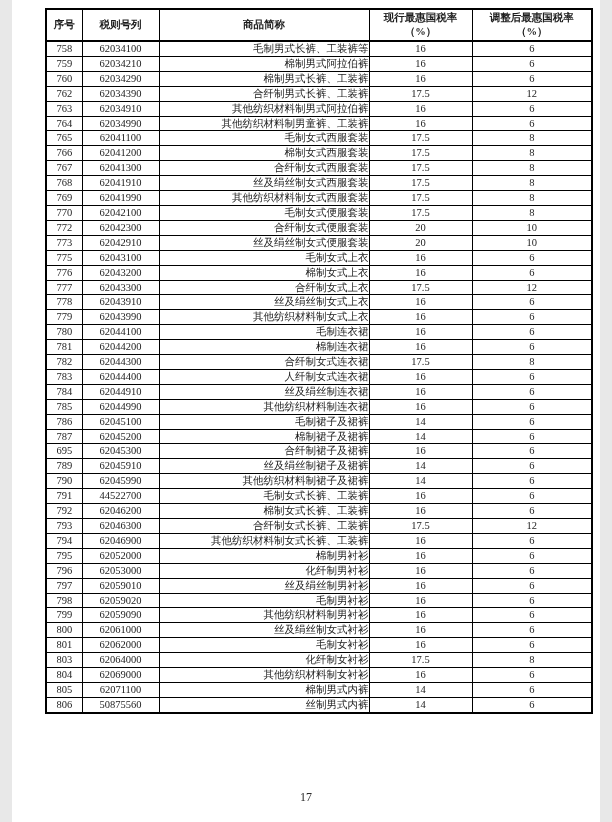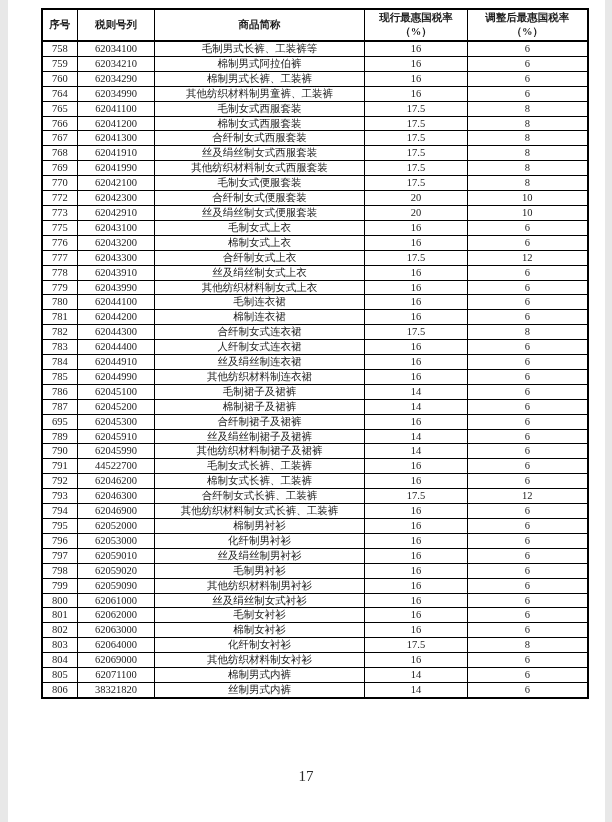--- a/index.html
+++ b/index.html
@@ -9,21 +9,20 @@
   }
   .page {
     position: relative;
     width: 588px;
     height: 822px;
     margin: 0 auto;
     background: #ffffff;
     font-family: "Liberation Serif", "DejaVu Serif", serif;
     color: #1c1c1c;
     overflow: hidden;
-    padding-left: 9px;
   }
   table.tariff-table {
     position: absolute;
     left: 33px;
     top: 8px;
     width: 546px;
     border-collapse: collapse;
     table-layout: fixed;
     border: 2px solid #000000;
   }
@@ -47,30 +46,30 @@
     height: 13.9px;
     font-size: 10.5px;
     line-height: 13.9px;
     vertical-align: middle;
     white-space: nowrap;
   }
   .c-seq, .c-code, .c-rate {
     text-align: center;
   }
   .c-name {
-    text-align: center;
+    text-align: right;
     padding-left: 2px;
   }
   .page-footer {
     position: absolute;
     left: 0;
     right: 0;
-    top: 768px;
+    top: 790px;
     text-align: center;
-    font-size: 15px;
+    font-size: 12px;
     color: #2a2a2a;
   }
 </style>
 </head>
 <body>
 
 <div class="page">
 
   <table class="tariff-table">
     <colgroup>
@@ -109,21 +108,35 @@
 
   <tr>
     <td class="c-seq">760</td>
     <td class="c-code">62034290</td>
     <td class="c-name">棉制男式长裤、工装裤</td>
     <td class="c-rate">16</td>
     <td class="c-rate">6</td>
   </tr>
 
 
-
+  <tr>
+    <td class="c-seq">762</td>
+    <td class="c-code">62034390</td>
+    <td class="c-name">合纤制男式长裤、工装裤</td>
+    <td class="c-rate">17.5</td>
+    <td class="c-rate">12</td>
+  </tr>
+
+  <tr>
+    <td class="c-seq">763</td>
+    <td class="c-code">62034910</td>
+    <td class="c-name">其他纺织材料制男式阿拉伯裤</td>
+    <td class="c-rate">16</td>
+    <td class="c-rate">6</td>
+  </tr>
 
   <tr>
     <td class="c-seq">764</td>
     <td class="c-code">62034990</td>
     <td class="c-name">其他纺织材料制男童裤、工装裤</td>
     <td class="c-rate">16</td>
     <td class="c-rate">6</td>
   </tr>
 
   <tr>
@@ -401,27 +414,20 @@
   </tr>
 
   <tr>
     <td class="c-seq">801</td>
     <td class="c-code">62062000</td>
     <td class="c-name">毛制女衬衫</td>
     <td class="c-rate">16</td>
     <td class="c-rate">6</td>
   </tr>
 
-  <tr>
-    <td class="c-seq">802</td>
-    <td class="c-code">62063000</td>
-    <td class="c-name">棉制女衬衫</td>
-    <td class="c-rate">16</td>
-    <td class="c-rate">6</td>
-  </tr>
 
   <tr>
     <td class="c-seq">803</td>
     <td class="c-code">62064000</td>
     <td class="c-name">化纤制女衬衫</td>
     <td class="c-rate">17.5</td>
     <td class="c-rate">8</td>
   </tr>
 
   <tr>
@@ -435,21 +441,21 @@
   <tr>
     <td class="c-seq">805</td>
     <td class="c-code">62071100</td>
     <td class="c-name">棉制男式内裤</td>
     <td class="c-rate">14</td>
     <td class="c-rate">6</td>
   </tr>
 
   <tr>
     <td class="c-seq">806</td>
-    <td class="c-code">38321820</td>
+    <td class="c-code">50875560</td>
     <td class="c-name">丝制男式内裤</td>
     <td class="c-rate">14</td>
     <td class="c-rate">6</td>
   </tr>
 </tbody>
   </table>
 
   <div class="page-footer">17</div>
 
 </div>

